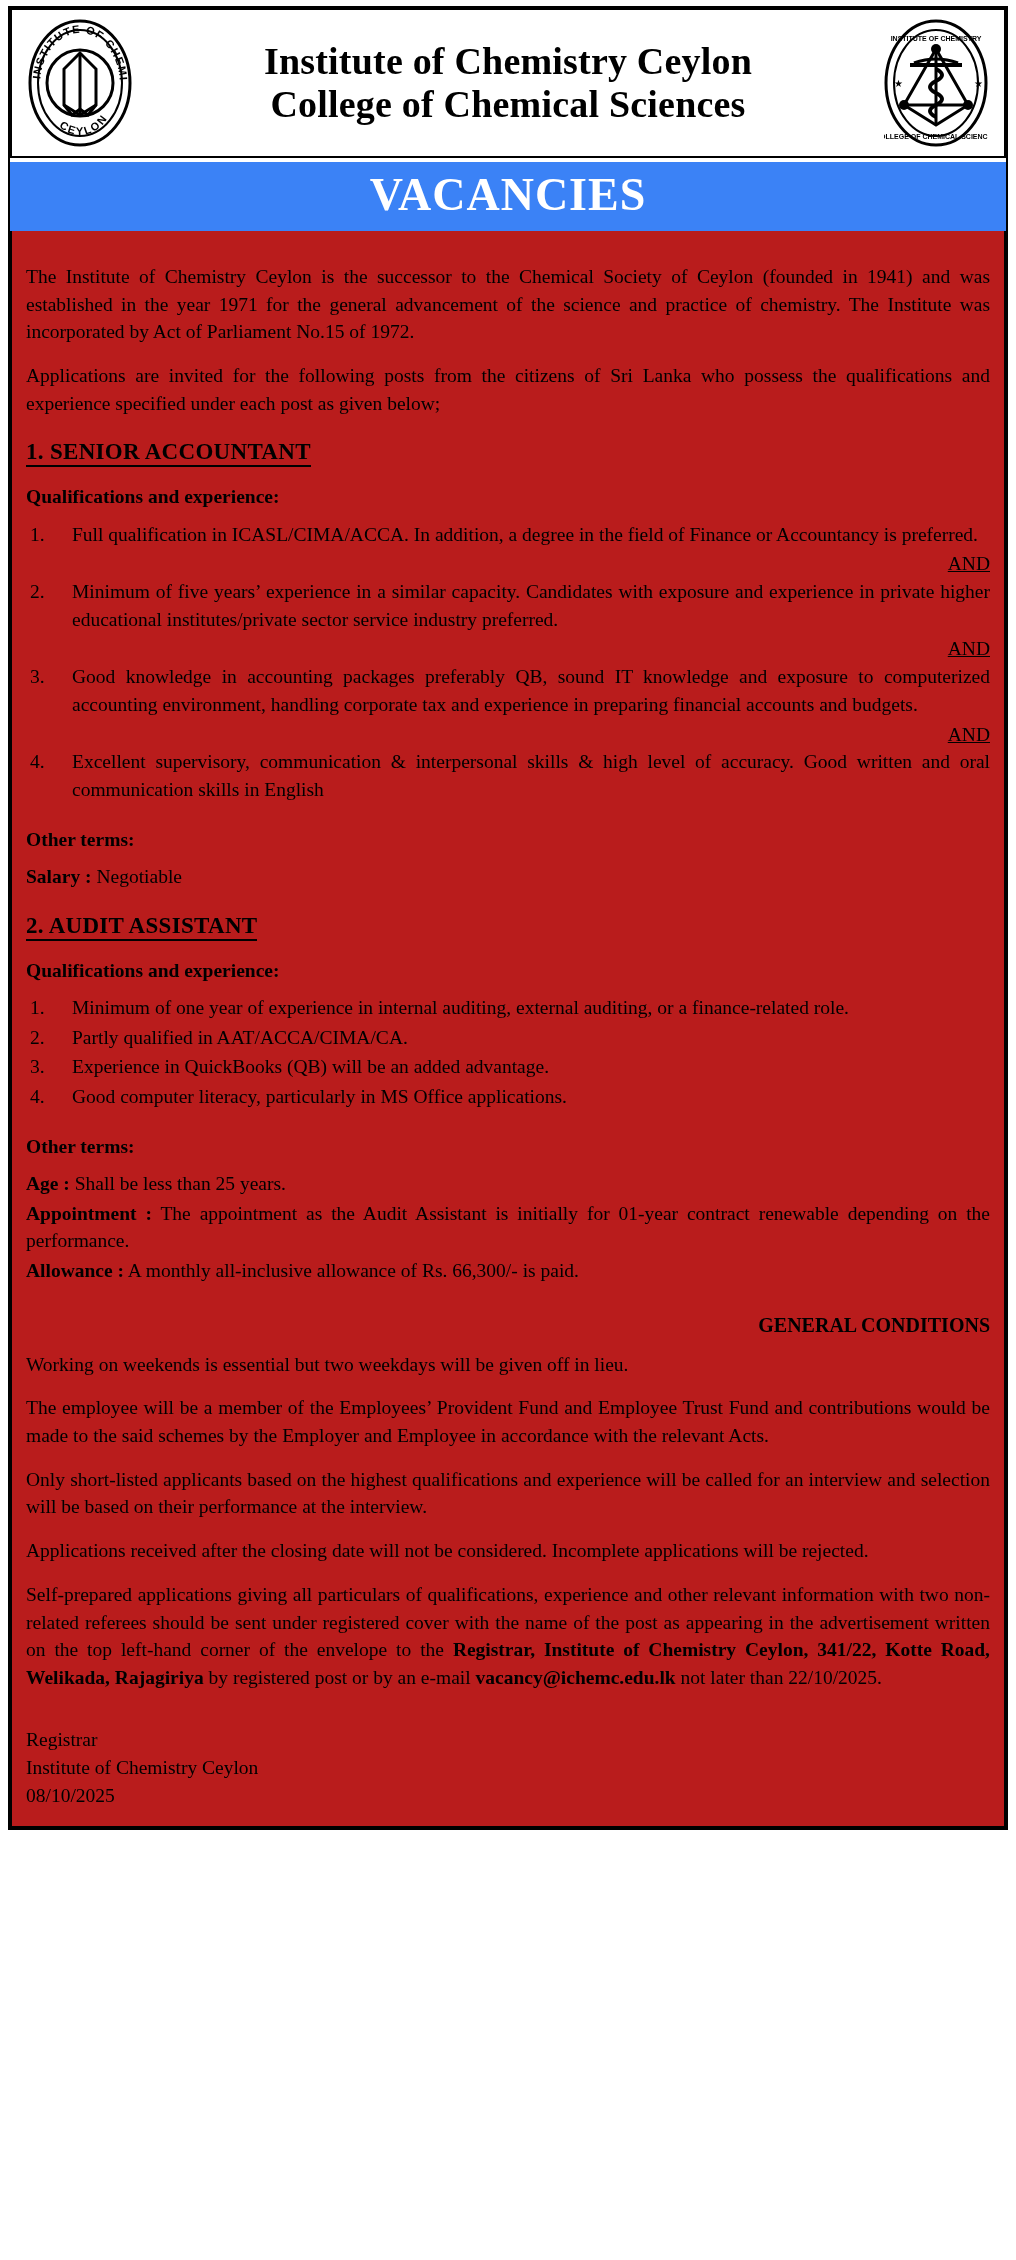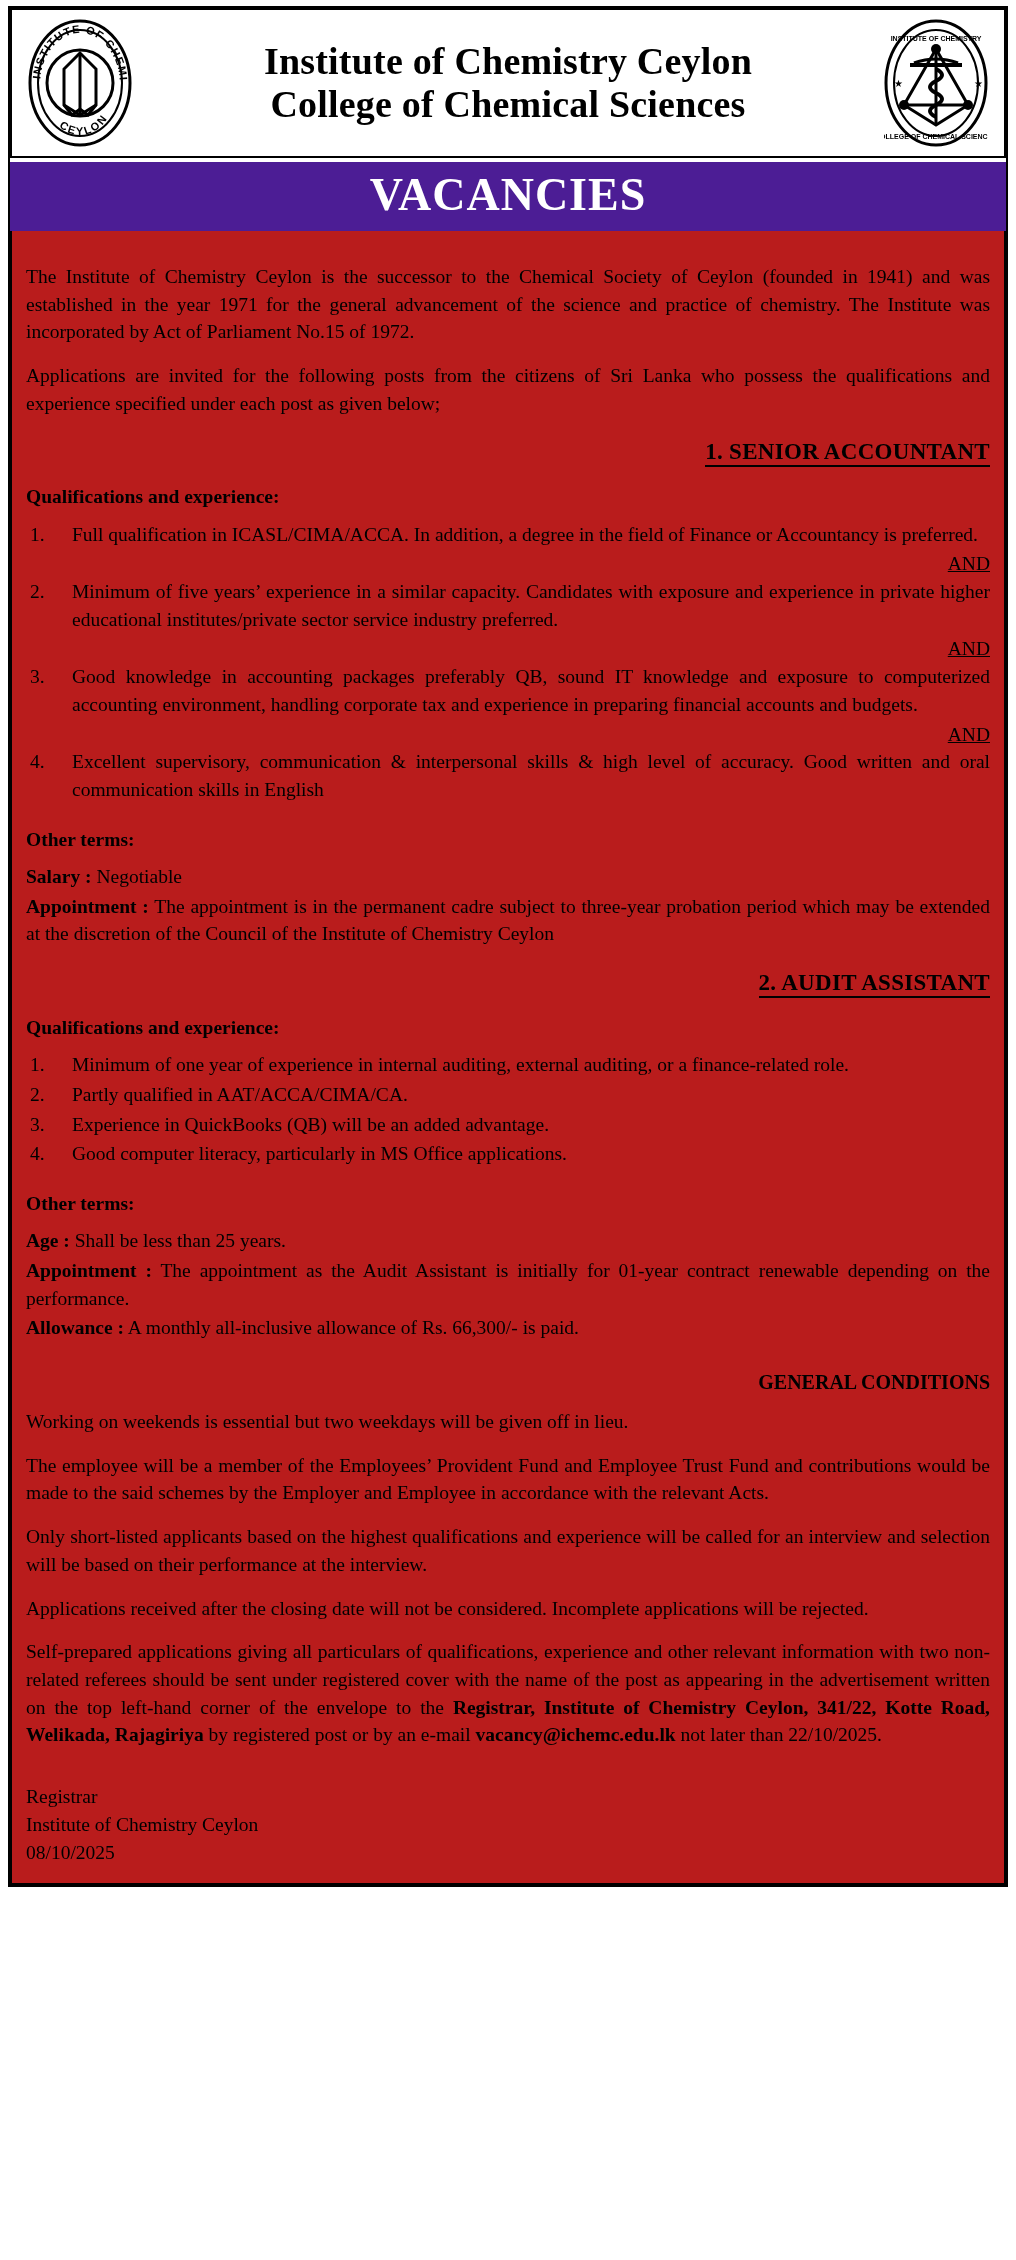--- a/index.html
+++ b/index.html
@@ -51,21 +51,21 @@
   }
   .header-titles .line {
     font-weight: bold;
     font-size: 38px;
     letter-spacing: 0.2px;
     white-space: nowrap;
   }
 
   
   .banner {
-    background: #4c1d95;
+    background: #3b82f6;
     color: #ffffff;
     text-align: center;
     font-weight: bold;
     font-size: 46px;
     letter-spacing: 1px;
     padding: 6px 0 10px 0;
     margin-top: 4px;
   }
 
   
@@ -78,21 +78,21 @@
   }
 
   p.para {
     margin: 0 0 16px 0;
     font-size: 19.5px;
     line-height: 1.42;
     text-align: justify;
   }
 
   h2.post-title {
-    text-align: right;
+    text-align: left;
     font-size: 23px;
     font-weight: bold;
     margin: 22px 0 18px 0;
     letter-spacing: 0.3px;
   }
   h2.post-title span.ul {
     border-bottom: 2px solid #000;
     padding-bottom: 1px;
   }
 
@@ -262,24 +262,20 @@
       </ol>
 
       <div class="spacer-md"></div>
 
       <div class="subhead">Other terms:</div>
 
       <p class="termline">
         <b>Salary :</b>
         <span>Negotiable</span>
       </p>
-      <p class="termline">
-        <b>Appointment :</b>
-        <span>The appointment is in the permanent cadre subject to three-year probation period which may be extended at the discretion of the Council of the Institute of Chemistry Ceylon</span>
-      </p>
 
       <h2 class="post-title">
         <span class="ul">2. AUDIT ASSISTANT</span>
       </h2>
 
       <div class="subhead">Qualifications and experience:</div>
 
       <ol class="qual">
         <li>
           <span class="num">1.</span>

